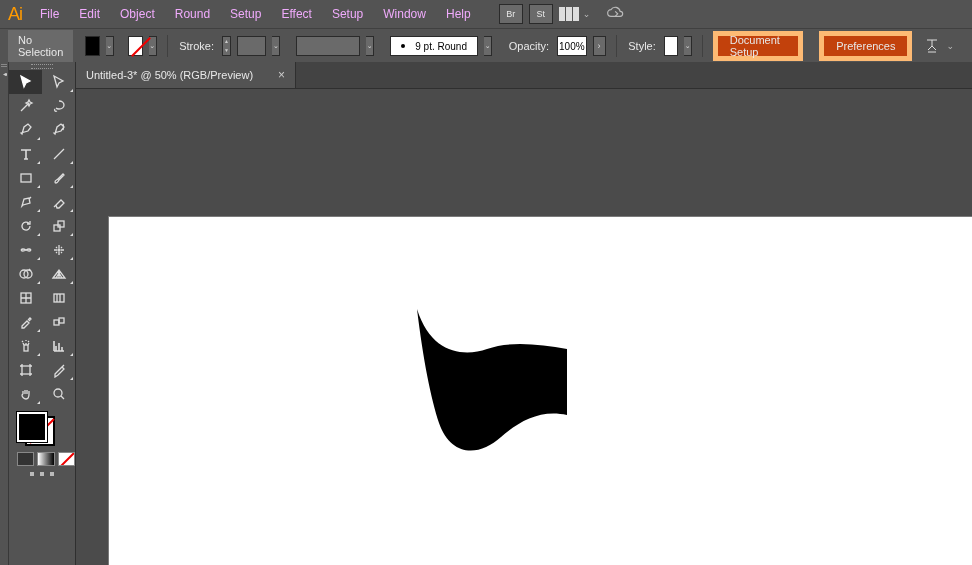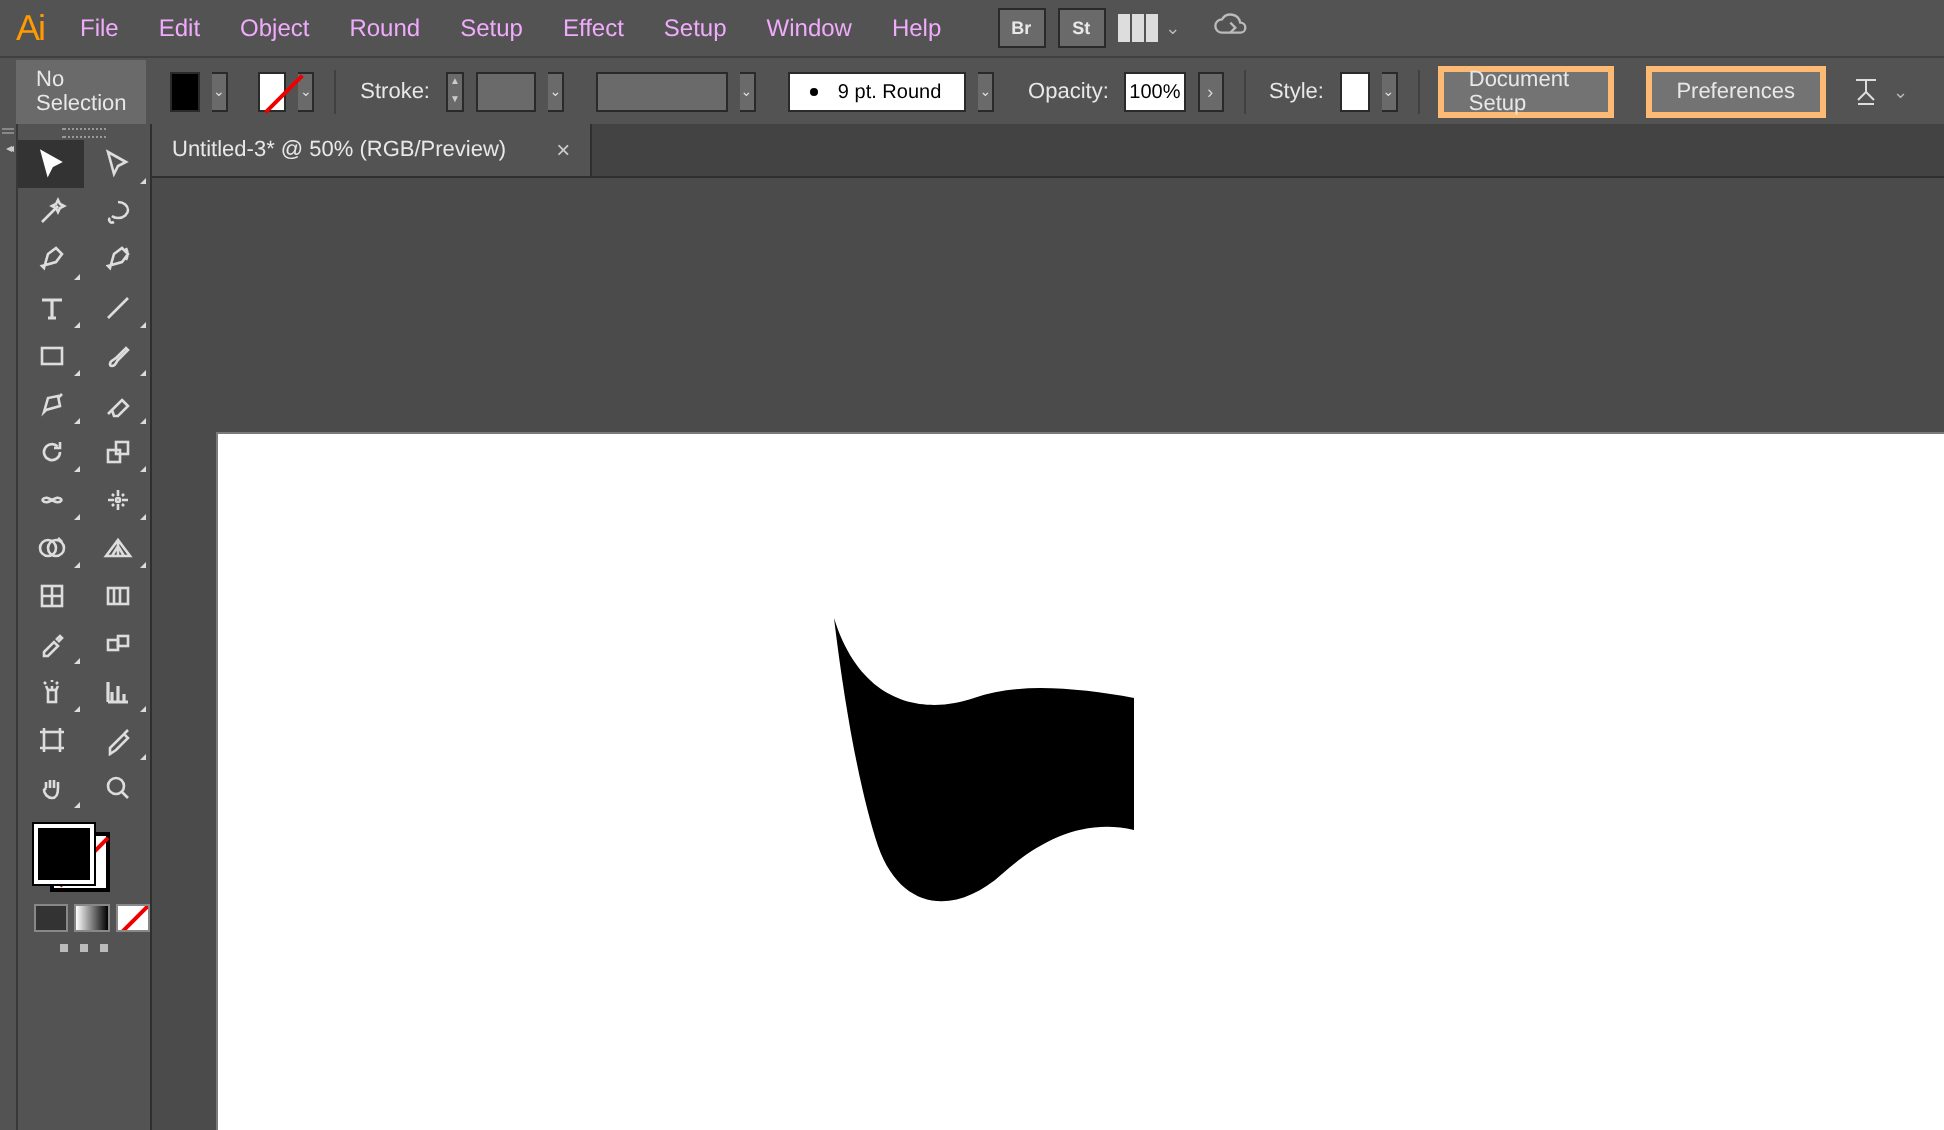--- a/index.html
+++ b/index.html
@@ -1,21 +1,21 @@
 <!DOCTYPE html>
 <html><head>
 <meta charset="utf-8">
 <style>
   html,body{margin:0;padding:0;width:972px;height:565px;background:#4b4b4b;font-family:"Segoe UI",Tahoma,sans-serif;font-size:11px;color:#e8e8e8;overflow:hidden;user-select:none}
   .menubar{height:28px;background:#535353;display:flex;align-items:center}
   .ai-logo{width:30px;height:28px;display:flex;align-items:center;justify-content:center;color:#ff9a00;font-weight:400;font-size:18px;font-family:Arial;letter-spacing:-1px}
   .menu-items{display:flex;height:100%}
   .menu-item{padding:0 10px;display:flex;align-items:center;cursor:default;font-size:12px;color:#f0abfc}
   .menu-spacer{width:18px}
-  .ws-btn{width:22px;height:18px;border:1px solid #2a2a2a;background:#6a6a6a;margin-right:6px;display:flex;align-items:center;justify-content:center;font-size:9px;color:#e8e8e8;font-weight:700}
+  .ws-btn{width:22px;height:18px;border:1px solid #2a2a2a;background:#6a6a6a;margin-right:6px;display:flex;align-items:center;justify-content:center;font-size:9px;color:#e8e8e8;font-weight:400}
   .ws-layout{width:20px;height:14px;display:flex;gap:1px;margin-right:4px}
   .ws-layout div{flex:1;background:#ddd}
   .chev{font-size:9px;color:#bbb;margin-right:10px}
   .cloud-icon{width:20px;height:14px;margin-left:6px}
 
   .controlbar{height:34px;background:#535353;border-top:1px solid #404040;border-bottom:1px solid #383838;display:flex;align-items:center;padding:0 8px;gap:6px;font-size:11px}
   .nosel{background:#6a6a6a;color:#e8e8e8;padding:4px 10px 5px;margin-right:6px;font-size:11px}
   .swatch{width:18px;height:18px;border:1px solid #2a2a2a;position:relative;background:#fff}
   .swatch.black{background:#000}
   .swatch.none::after{content:"";position:absolute;left:-1px;top:50%;width:26px;height:2px;background:#e00;transform:rotate(-45deg);transform-origin:center}
@@ -24,21 +24,21 @@
   .lbl{color:#e8e8e8;padding:0 2px}
   .stepper{width:10px;height:18px;border:1px solid #2a2a2a;background:#6a6a6a;display:flex;flex-direction:column}
   .stepper div{flex:1;display:flex;align-items:center;justify-content:center;font-size:5px;color:#ccc;line-height:1}
   .wt-input{width:40px;height:18px;border:1px solid #2a2a2a;background:#6a6a6a}
   .var-input{width:90px;height:18px;border:1px solid #2a2a2a;background:#6a6a6a}
   .brush-box{width:90px;height:18px;border:1px solid #2a2a2a;background:#fff;color:#000;display:flex;align-items:center;padding-left:24px;position:relative;font-size:10px}
   .brush-dot{position:absolute;left:10px;top:7px;width:4px;height:4px;border-radius:50%;background:#000}
   .op-input{width:40px;height:18px;border:1px solid #2a2a2a;background:#fff;color:#000;display:flex;align-items:center;justify-content:center;font-size:10px}
   .nav-btn{width:16px;height:18px;border:1px solid #2a2a2a;background:#6a6a6a;display:flex;align-items:center;justify-content:center;font-size:9px;color:#ddd}
   .style-sw{width:18px;height:18px;border:1px solid #2a2a2a;background:#fff}
-  .big-btn{height:20px;padding:0 12px;border:3px solid #fdba74;background:#737373;display:flex;align-items:center;color:#e8e8e8;font-size:11px}
+  .big-btn{height:20px;padding:0 12px;border:5px solid #fdba74;background:#c2410c;display:flex;align-items:center;color:#e8e8e8;font-size:11px}
   .pin{width:22px;height:20px;display:flex;align-items:center;justify-content:center;color:#ddd;font-size:13px}
 
   .workspace{position:absolute;top:62px;left:0;right:0;bottom:0;display:flex}
   .left-gutter{width:8px;background:#535353;border-right:1px solid #383838;position:relative}
   .left-gutter .handle{position:absolute;top:2px;left:1px;right:1px;height:4px;display:flex;flex-direction:column;gap:1px}
   .left-gutter .handle div{height:1px;background:#888}
   .left-gutter .arrows{position:absolute;top:8px;left:0;right:0;text-align:center;font-size:6px;color:#ccc;letter-spacing:-2px}
 
   .toolbar{width:66px;background:#535353;border-right:1px solid #2f2f2f;display:flex;flex-direction:column}
   .tb-grip{height:8px;display:flex;align-items:center;justify-content:center}

